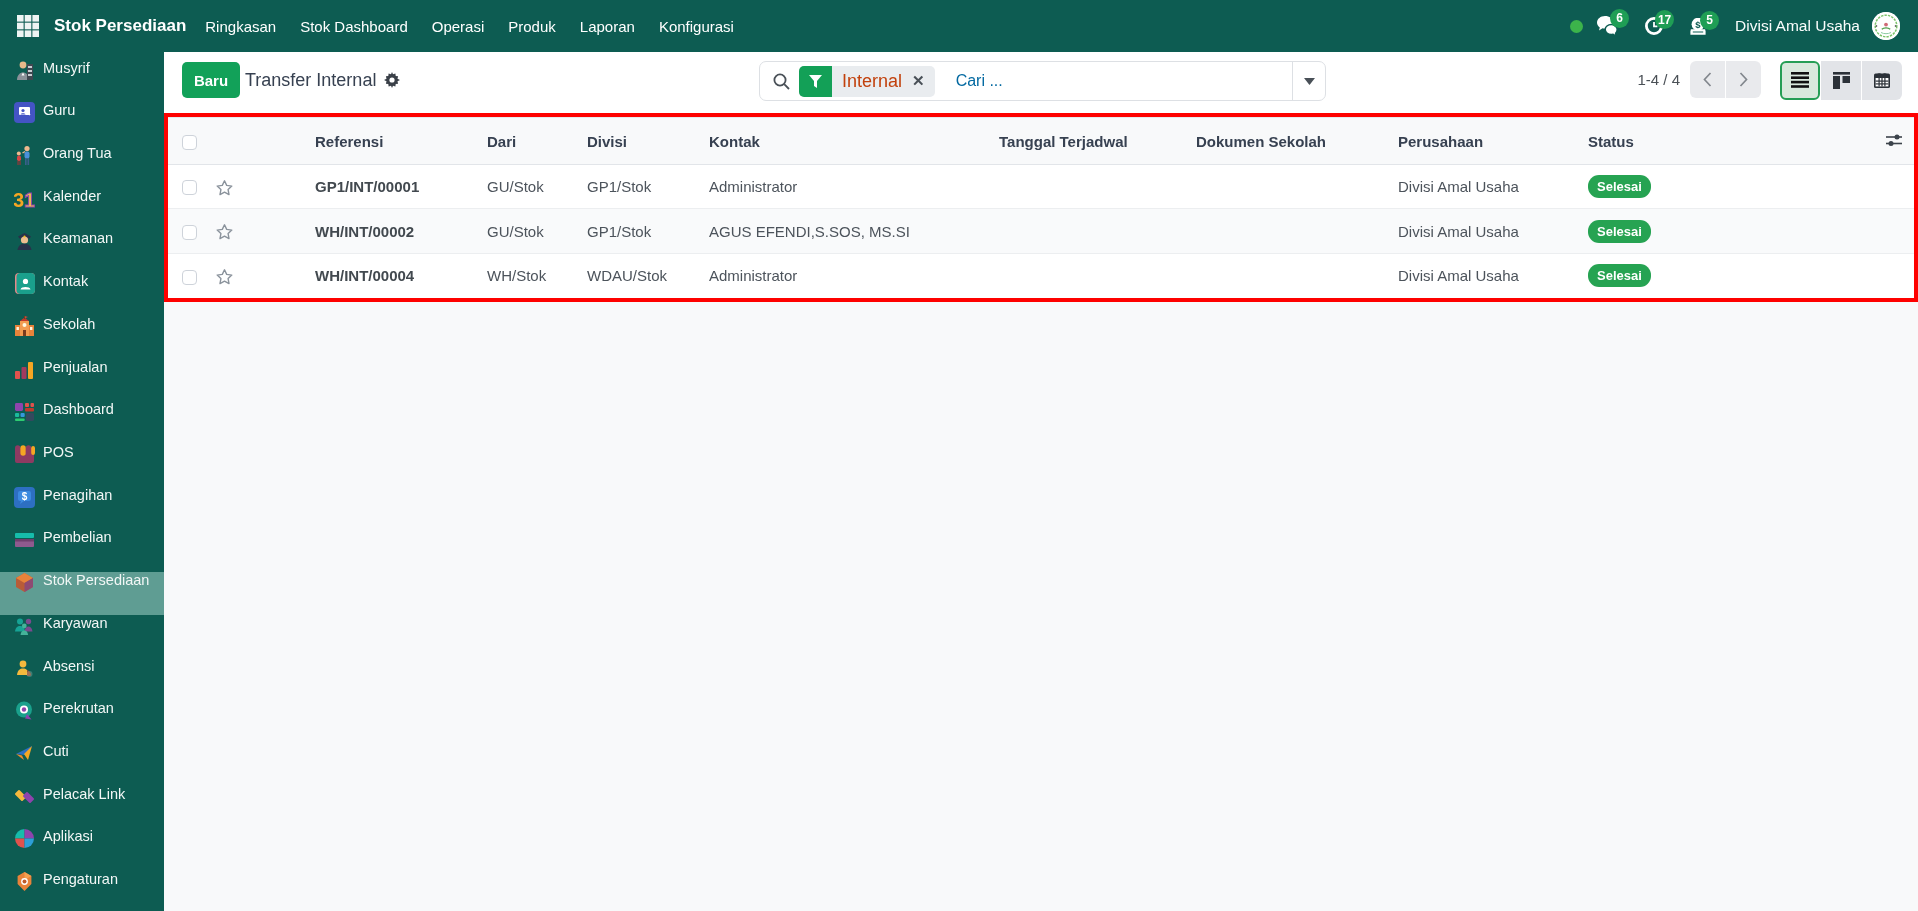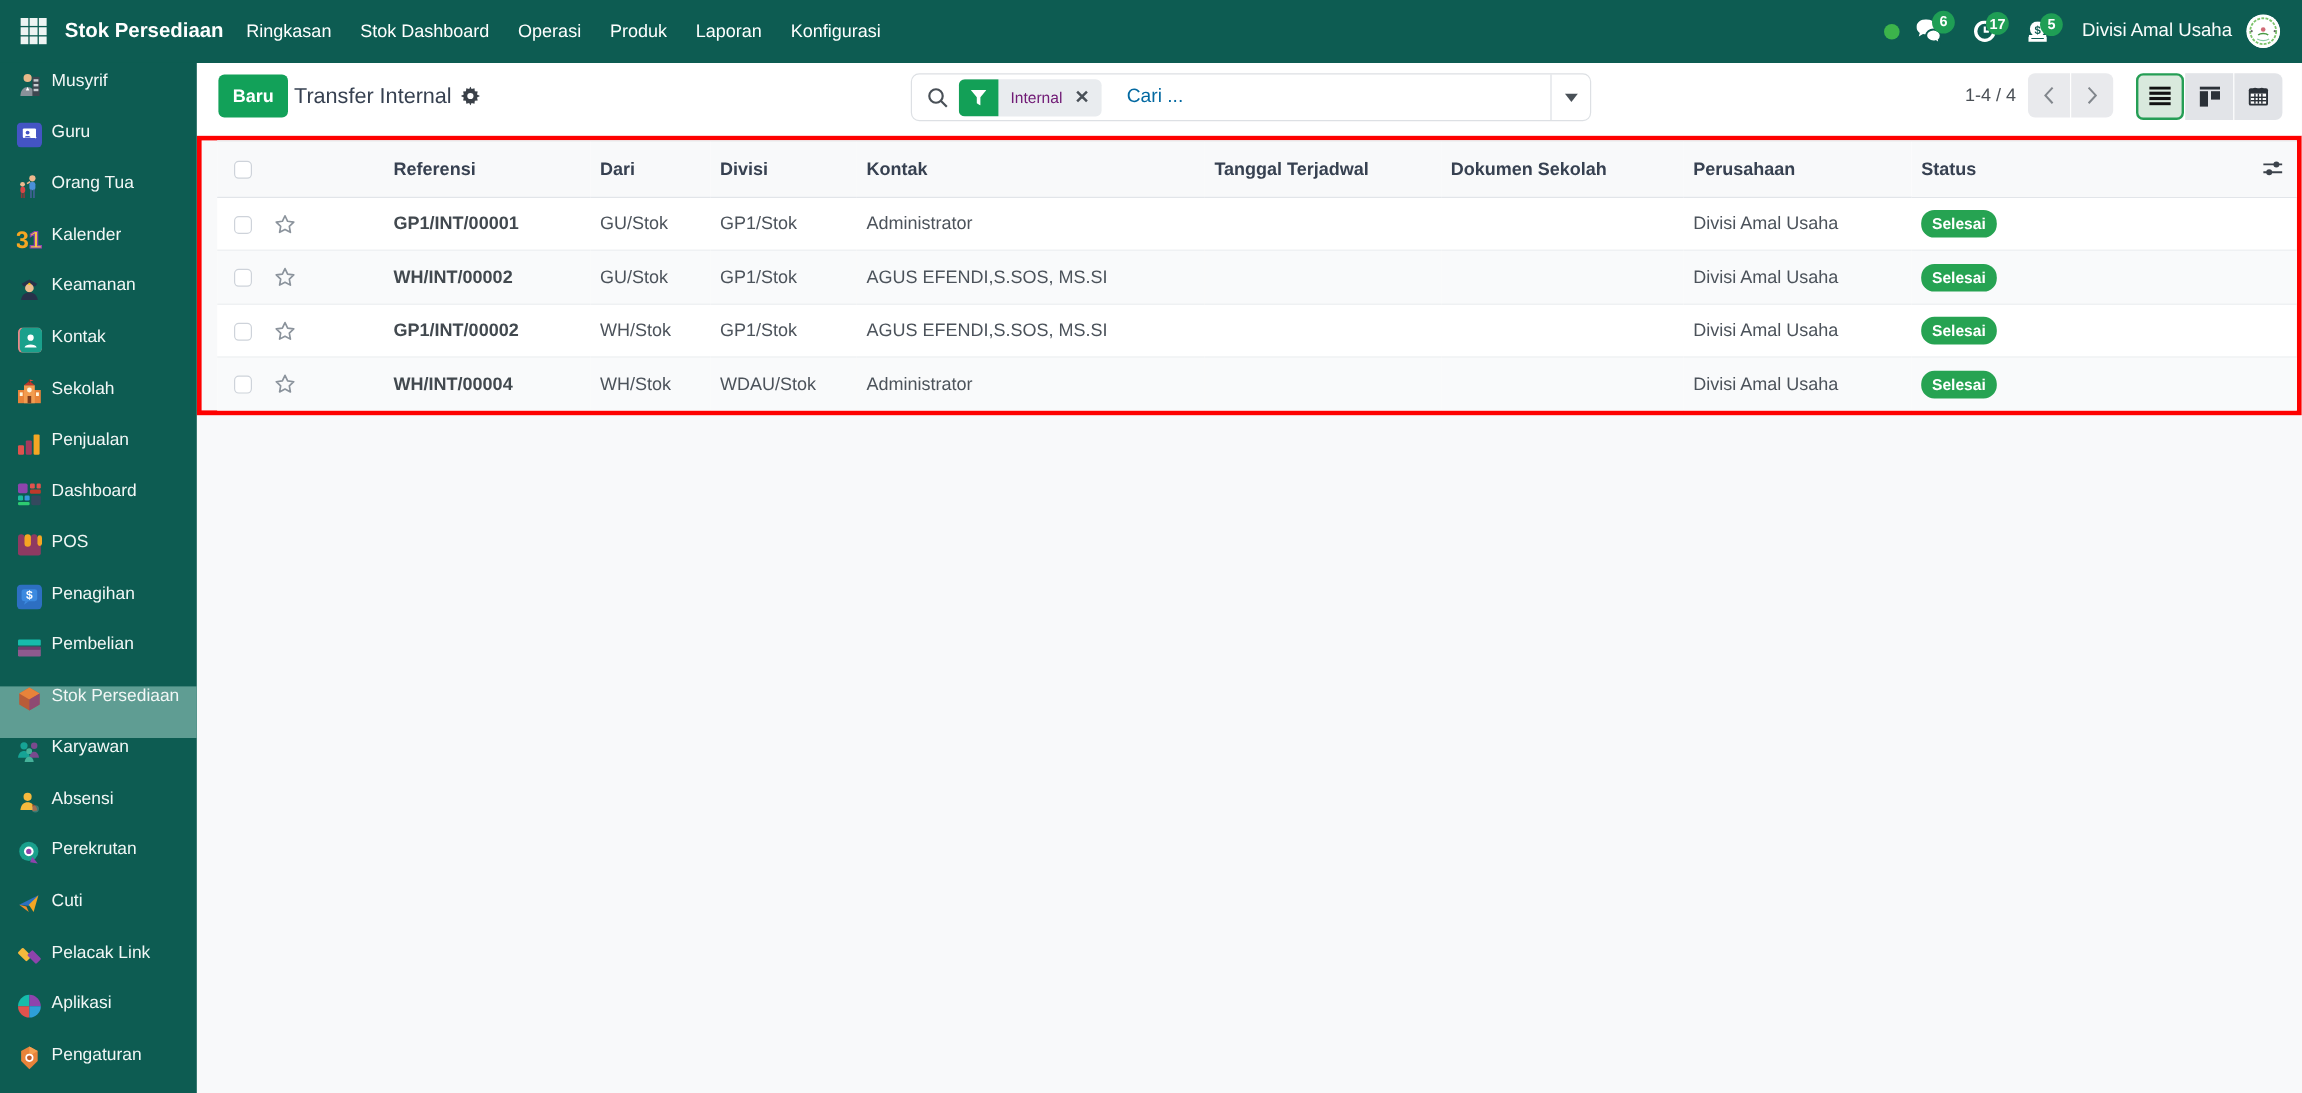--- a/index.html
+++ b/index.html
@@ -22,36 +22,36 @@
 .sitem svg, .sitem .ico { width:21px; height:21px; margin-right:8px; flex:none; }
 
 .main { position:absolute; left:164px; top:52px; width:1754px; }
 .cpanel { background:#fff; height:61px; display:flex; align-items:center; position:relative; padding-bottom:5px; }
 .btn-new { background:#12a159; color:#fff; font-weight:bold; font-size:15px; border:none; border-radius:5px; width:58px; height:36px; margin-left:18px; font-family:"Liberation Sans", sans-serif; }
 .title { font-size:18px; color:#374151; margin-left:5px;text-align:center; }
 .gear { margin-left:8px; }
 .searchbox { position:absolute; left:595px; top:9px; width:567px; height:40px; border:1px solid #dde0e4; border-radius:7px; background:#fff; display:flex; align-items:center; }
 .chip { background:#e9ecef; border-radius:5px; height:31px; display:flex; align-items:center; margin-left:9px; overflow:hidden;}
 .chip .funnel { background:#13a057; width:33px; height:31px; display:flex; align-items:center; justify-content:center; }
-.chip .ctext { font-size:13px; color:#701a75; padding:0 10px 0 10px; }
+.chip .ctext { font-size:18px; color:#c2410c; padding:0 10px 0 10px; }
 .chip .x { font-size:15px; color:#495057; padding-right:10px; font-weight:bold;}
 .cari { color:#0369a1; font-size:16px; margin-left:21px; }
 .caret-zone { position:absolute; right:0; top:0; width:33px; height:38px; border-left:1px solid #dde0e4; display:flex; align-items:center; justify-content:center; }
 .pager { position:absolute; right:157px; top:9px; height:37px; display:flex; align-items:center; }
 .pcount { font-size:15px; color:#4a5056; margin-right:10px; }
 .pbtn { width:35px; height:37px; background:#e9eaed; display:flex; align-items:center; justify-content:center; color:#80868c; font-size:20px; }
 .pbtn.l { border-radius:6px 0 0 6px; margin-right:1px;}
 .pbtn.r { border-radius:0 6px 6px 0; }
 .vsw { position:absolute; right:15.7px; top:9px; display:flex; }
 .vbtn { width:40px; height:38.5px; background:#e2e4e8; display:flex; align-items:center; justify-content:center; position:relative; }
 .vbtn.first { border-radius:6px 0 0 6px; margin-right:1px; }
 .vbtn.last { border-radius:0 6px 6px 0; }
 .vbtn.active { background:#d9e9dd; border:2px solid #259e55; border-radius:6px; margin-right:1.5px;}
 
-.redbox { border:4px solid #fe0100; width:1754px;padding-left:13px; }
+.redbox { border:4px solid #fe0100; width:1754px; }
 table.list { border-collapse:collapse; width:100%; table-layout:fixed; background:#fff; border-top:1px solid #e6e9ec; }
 table.list thead th { background:#f8f9fa; height:47px; font-size:15px; color:#374151; text-align:left; font-weight:bold; padding:0 8px; border-bottom:1px solid #e2e5e9; }
 table.list td { height:44.45px; font-size:15px; color:#4c535b; padding:0 8px; border-top:1px solid #eceef0; }
 table.list tbody tr:nth-child(even) { background:#f9fafb; }
 table.list td.ref { font-weight:bold; color:#42494f; }
 .stat { background:#26a352; color:#fff; font-size:13px; font-weight:bold; border-radius:11px; padding:4px 9px; display:inline-block; }
 .cb { width:15px; height:15px; border:1px solid #ced3da; border-radius:4px; background:#fff; display:inline-block; vertical-align:middle; margin-left:6px;}
 .star { color:#8b939c; font-size:19px; }
 </style>
 </head>
@@ -459,34 +459,20 @@
             <td></td>
             <td></td>
             <td>Divisi Amal Usaha</td>
             <td><span class="stat">Selesai</span></td>
           </tr>
         <tr>
             <td><span class="cb"></span></td>
             <td><span class="star"><svg width="19" height="18" viewBox="0 0 19 18" style="vertical-align:middle">
                   <path d="M9.5 1.8l2.2 4.6 5.1.7-3.7 3.5.9 5-4.5-2.4-4.5 2.4.9-5L2.2 7.1l5.1-.7z" fill="none" stroke="#8b939c" stroke-width="1.4" stroke-linejoin="round"></path>
                 </svg></span></td>
-            <td class="ref">GP1/INT/00002</td>
-            <td>WH/Stok</td>
-            <td>GP1/Stok</td>
-            <td>AGUS EFENDI,S.SOS, MS.SI</td>
-            <td></td>
-            <td></td>
-            <td>Divisi Amal Usaha</td>
-            <td><span class="stat">Selesai</span></td>
-          </tr>
-        <tr>
-            <td><span class="cb"></span></td>
-            <td><span class="star"><svg width="19" height="18" viewBox="0 0 19 18" style="vertical-align:middle">
-                  <path d="M9.5 1.8l2.2 4.6 5.1.7-3.7 3.5.9 5-4.5-2.4-4.5 2.4.9-5L2.2 7.1l5.1-.7z" fill="none" stroke="#8b939c" stroke-width="1.4" stroke-linejoin="round"></path>
-                </svg></span></td>
             <td class="ref">WH/INT/00004</td>
             <td>WH/Stok</td>
             <td>WDAU/Stok</td>
             <td>Administrator</td>
             <td></td>
             <td></td>
             <td>Divisi Amal Usaha</td>
             <td><span class="stat">Selesai</span></td>
           </tr>
       </tbody>

